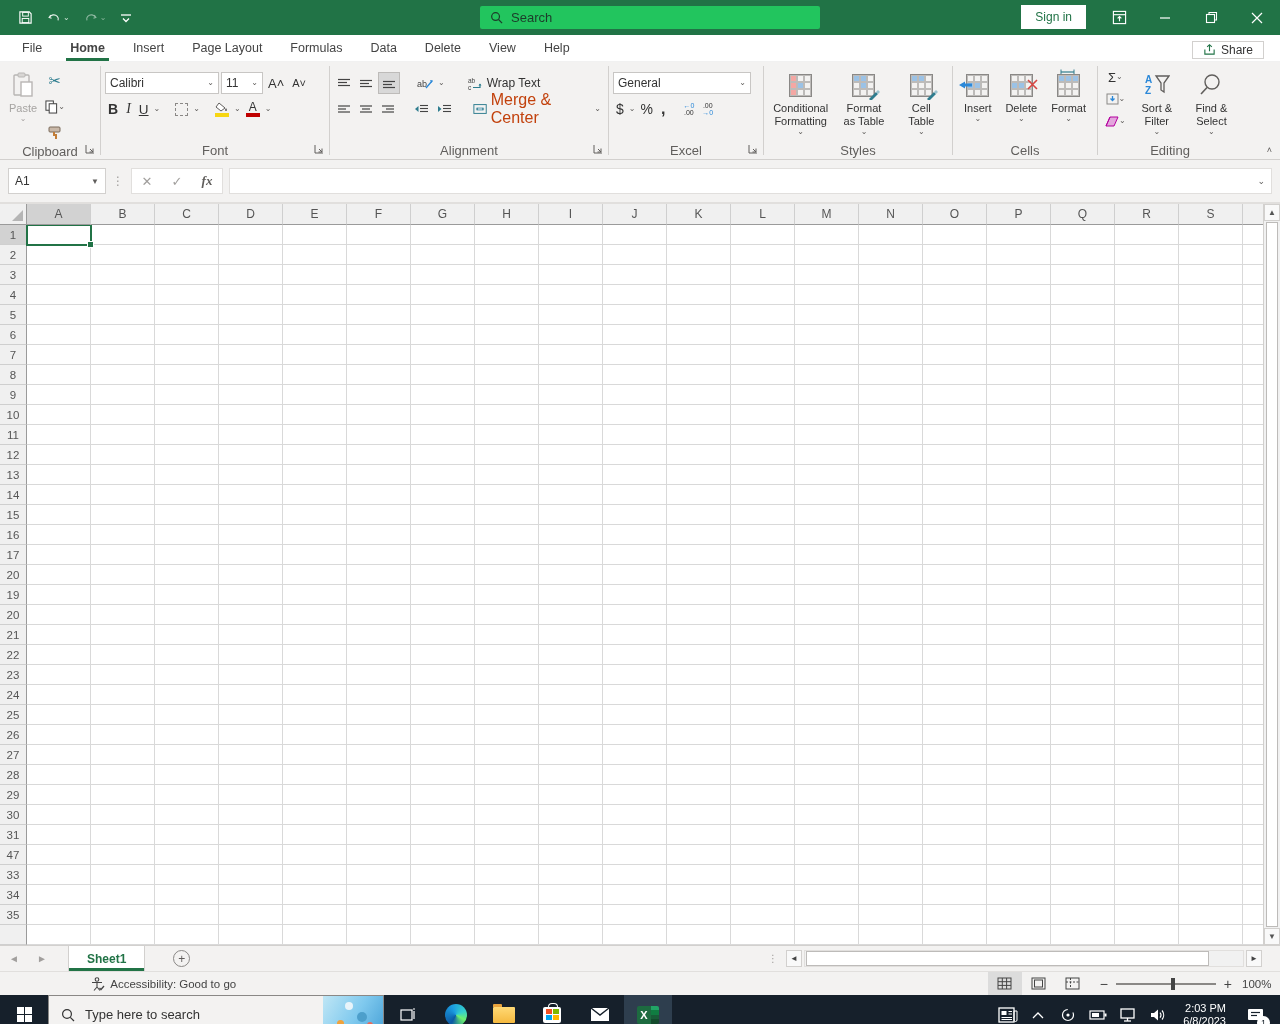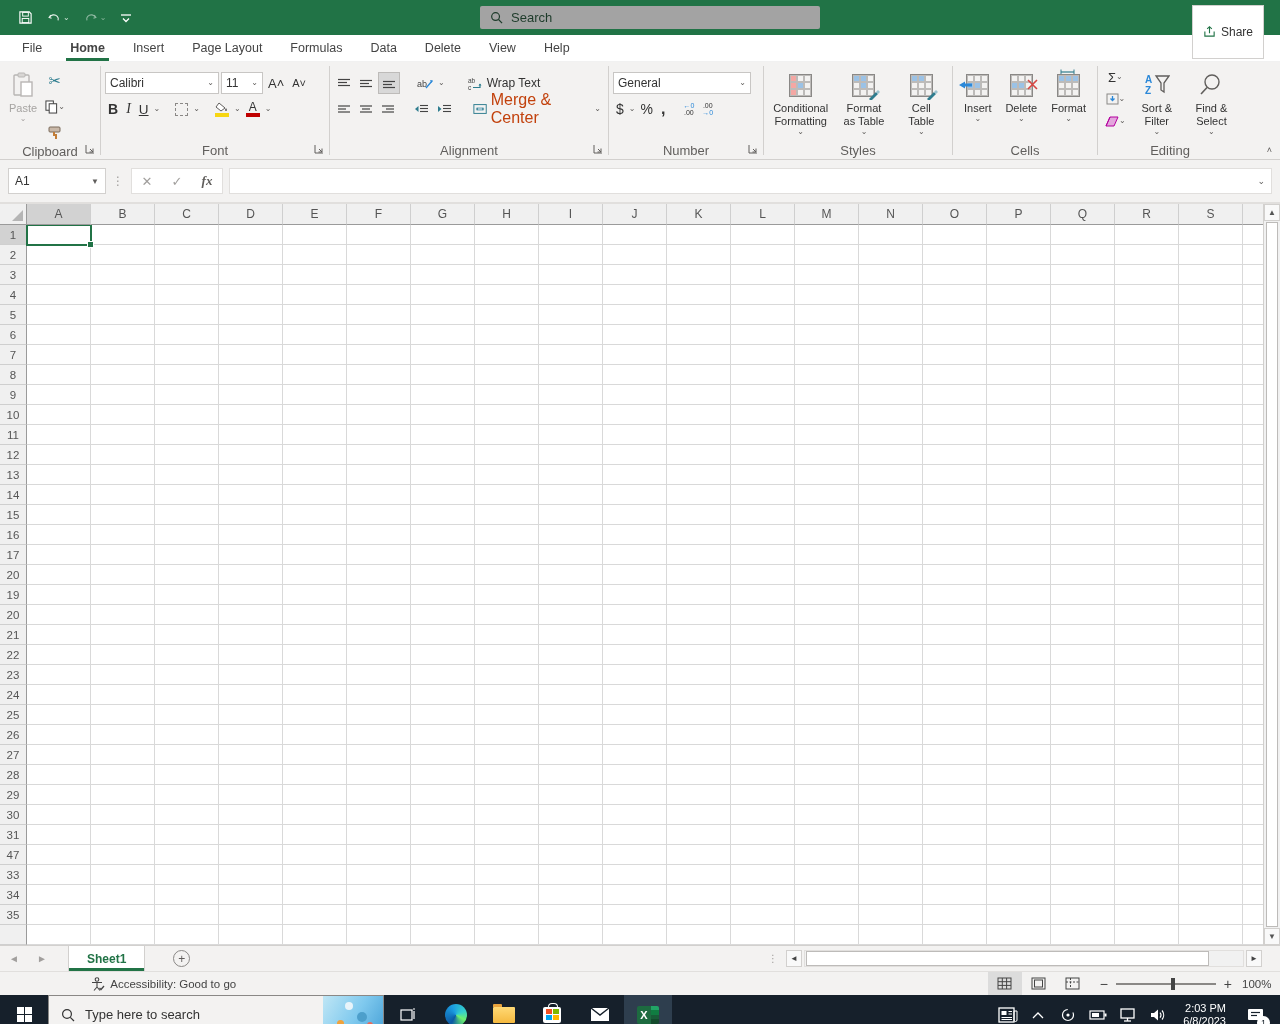--- a/index.html
+++ b/index.html
@@ -8,32 +8,32 @@
   #app { display:flex; flex-direction:column; width:1280px; height:1024px; }
 
   
   .titlebar { height:35px; background:#217346; display:flex; align-items:center; position:relative; color:#fff; flex:0 0 auto; }
   .qat { display:flex; align-items:center; gap:6px; padding-left:14px; }
   .qat .qbtn { display:flex; align-items:center; gap:2px; padding:3px 4px; cursor:default; }
   .qbtn svg { display:block; }
   .qchev { font-size:8px; color:#cfe3d6; }
   .dim { opacity:.55; }
   .doc-title { position:absolute; left:240px; top:0; height:35px; width:160px; display:flex; align-items:center; justify-content:center; font-size:13px; color:#fff; white-space:nowrap; }
-  .tb-search { position:absolute; left:480px; top:6px; width:340px; height:23px; background:#a3a3a3; border-radius:2px; display:flex; align-items:center; gap:8px; padding-left:10px; color:#1d3b2a; font-size:13px; }
+  .tb-search { position:absolute; left:480px; top:6px; width:340px; height:23px; background:#22c55e; border-radius:2px; display:flex; align-items:center; gap:8px; padding-left:10px; color:#1d3b2a; font-size:13px; }
   .tb-right { position:absolute; right:0; top:0; height:35px; display:flex; align-items:stretch; }
   .signin { background:#fff; color:#217346; font-size:12px; padding:0 14px; display:flex; align-items:center; margin:5px 10px; height:24px; border:none; }
   .winbtn { width:46px; display:flex; align-items:center; justify-content:center; color:#fff; font-size:13px; }
 
   
   .tabrow { height:27px; background:#fff; display:flex; align-items:flex-end; position:relative; flex:0 0 auto; border-bottom:1px solid #f1f1f1; }
   #ribbon-tabs { display:flex; align-items:flex-end; padding-left:8px; }
   .rtab { padding:5px 14px 6px; font-size:12.5px; color:#444; position:relative; cursor:default; white-space:nowrap; }
   .rtab.active { font-weight:bold; }
   .rtab.active::after { content:""; position:absolute; left:10px; right:10px; bottom:0; height:3px; background:#217346; }
-  .share-btn { position:absolute; right:16px; bottom:2px; border:1px solid #d2d0ce; background:#fff; padding:19px 10px; display:flex; gap:5px; align-items:flex-start; font-size:12px; color:#333; }
+  .share-btn { position:absolute; right:16px; bottom:2px; border:1px solid #d2d0ce; background:#fff; padding:1px 10px; display:flex; gap:5px; align-items:flex-start; font-size:12px; color:#333; }
 
   
   .ribbon { height:98px; background:#f3f2f1; border-bottom:1px solid #d2d0ce; display:flex; flex:0 0 auto; position:relative; }
   .rgroup { position:relative; display:flex; flex-direction:column; padding:4px 4px 0; }
   .rgroup .content { flex:1; display:flex; align-items:flex-start; }
   .glabel { height:18px; display:flex; align-items:center; justify-content:center; font-size:13px; color:#605e5c; }
   .launcher { position:absolute; right:3px; bottom:3px; width:12px; height:12px; color:#605e5c; }
   .gsep { width:1px; background:#d2d0ce; margin:4px 0; }
   .bigbtn { display:flex; flex-direction:column; align-items:center; justify-content:flex-start; padding:4px 5px; font-size:11px; color:#333; line-height:13px; text-align:center; cursor:default; }
   .bigbtn .bicon { height:30px; display:flex; align-items:center; justify-content:center; margin-bottom:2px; }
@@ -168,20 +168,46 @@
           </svg>
       </span>
     </div>
     <div class="tb-search">
       <svg width="13" height="13" viewBox="0 0 14 14">
           <circle cx="6" cy="6" r="4.2" fill="none" stroke="#1d3b2a" stroke-width="1.3"></circle>
           <line x1="9.2" y1="9.2" x2="13" y2="13" stroke="#1d3b2a" stroke-width="1.3"></line>
         </svg>
       <span>Search</span>
     </div>
+    <div class="tb-right">
+      <button class="signin">Sign in</button>
+      <span class="winbtn">
+        <svg width="15" height="15" viewBox="0 0 16 16">
+            <rect x="1.5" y="1.5" width="13" height="13" fill="none" stroke="#fff" stroke-width="1.2"></rect>
+            <line x1="1.5" y1="5" x2="14.5" y2="5" stroke="#fff" stroke-width="1.2"></line>
+            <path d="M8 12 V7 M6 9 L8 7 L10 9" stroke="#fff" fill="none" stroke-width="1.2"></path>
+          </svg>
+      </span>
+      <span class="winbtn">
+        <svg width="12" height="12" viewBox="0 0 12 12">
+            <line x1="1" y1="6" x2="11" y2="6" stroke="#fff" stroke-width="1.2"></line>
+          </svg>
+      </span>
+      <span class="winbtn">
+        <svg width="13" height="13" viewBox="0 0 13 13">
+            <rect x="1.5" y="3.5" width="8" height="8" fill="none" stroke="#fff" stroke-width="1.1"></rect>
+            <path d="M4 3.5 V1.5 H11.5 V9 H9.5" fill="none" stroke="#fff" stroke-width="1.1"></path>
+          </svg>
+      </span>
+      <span class="winbtn">
+        <svg width="12" height="12" viewBox="0 0 12 12">
+            <path d="M1 1 L11 11 M11 1 L1 11" stroke="#fff" stroke-width="1.2"></path>
+          </svg>
+      </span>
+    </div>
   </header>
 
   <nav class="tabrow">
     <div id="ribbon-tabs">
         <div class="rtab">File</div>
         <div class="rtab active">Home</div>
         <div class="rtab">Insert</div>
         <div class="rtab">Page Layout</div>
         <div class="rtab">Formulas</div>
         <div class="rtab">Data</div>
@@ -425,21 +451,21 @@
           <span class="smallbtn" style="font-size:16px;font-weight:bold;color:#333">,</span>
           <span style="width:8px"></span>
           <span class="smallbtn">
             <span class="minitxt"><span style="color:#2b88d8">←0</span><br>.00</span>
           </span>
           <span class="smallbtn">
             <span class="minitxt">.00<br><span style="color:#2b88d8">→0</span></span>
           </span>
         </div>
       </div>
-      <div class="glabel">Number</div>
+      <div class="glabel">Excel</div>
       <span class="launcher">
         <svg width="10" height="10" viewBox="0 0 10 10">
             <path d="M1 1 V9 H9 M5 5 L8 8 M8 4.5 V8 H4.5" fill="none" stroke="#605e5c" stroke-width="1"></path>
           </svg>
       </span>
     </div>
     <div class="gsep"></div>
 
     <div class="rgroup" style="width:188px">
       <div class="content" style="justify-content:space-around;width:100%">

